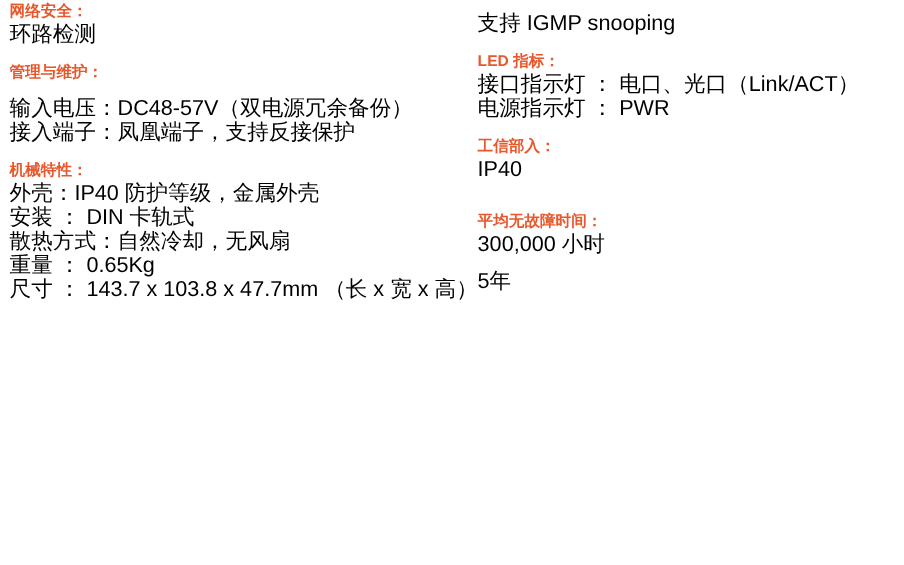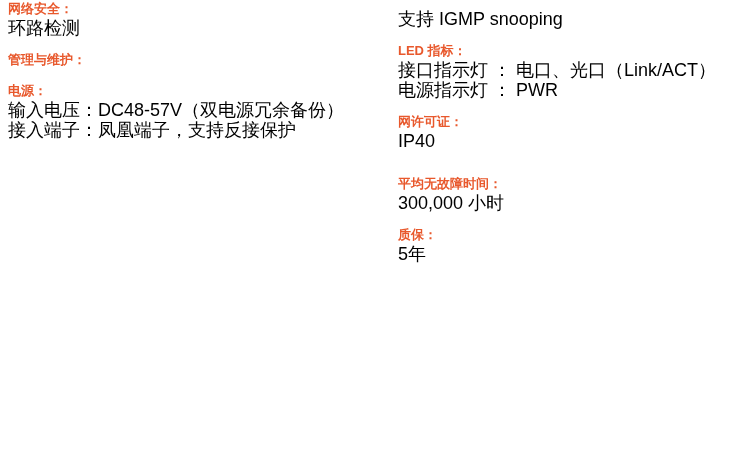--- a/index.html
+++ b/index.html
@@ -66,50 +66,56 @@
       <div class="block">
         <div class="heading">网络安全：</div>
         <div class="line">环路检测</div>
       </div>
       <div class="gap-m"></div>
       <div class="block">
         <div class="heading">管理与维护：</div>
       </div>
       <div class="gap-m"></div>
       <div class="block">
-        <div class="heading">电源：</div>
         <div class="line">输入电压：DC48-57V（双电源冗余备份）</div>
         <div class="line">接入端子：凤凰端子，支持反接保护</div>
       </div>
       <div class="gap-m"></div>
+      <div class="block">
+        <div class="heading">机械特性：</div>
+        <div class="line">外壳：IP40 防护等级，金属外壳</div>
+        <div class="line">安装 ： DIN 卡轨式</div>
+        <div class="line">散热方式：自然冷却，无风扇</div>
+        <div class="line">重量 ： 0.65Kg</div>
+        <div class="line">尺寸 ： 143.7 x 103.8 x 47.7mm （长 x 宽 x 高）</div>
+      </div>
       <div class="gap-l"></div>
       <div class="gap-s"></div>
     </div>
   <div class="col col-right">
       <div class="gap-m"></div>
       <div class="block">
         <div class="line">支持 IGMP  snooping</div>
       </div>
       <div class="gap-m"></div>
       <div class="block">
         <div class="heading">LED 指标：</div>
         <div class="line">接口指示灯 ：  电口、光口（Link/ACT）</div>
         <div class="line">电源指示灯 ：  PWR</div>
       </div>
       <div class="gap-m"></div>
       <div class="block">
-        <div class="heading">网许可证：</div>
+        <div class="heading">工信部入：</div>
         <div class="line">IP40</div>
       </div>
       <div class="gap-m"></div>
       <div class="gap-m"></div>
       <div class="block">
         <div class="heading">平均无故障时间：</div>
         <div class="line">300,000 小时</div>
       </div>
       <div class="gap-m"></div>
       <div class="block">
-        <div class="heading">质保：</div>
         <div class="line">5年</div>
       </div>
       <div class="gap-s"></div>
     </div>
 </div>
 
 </body></html>

